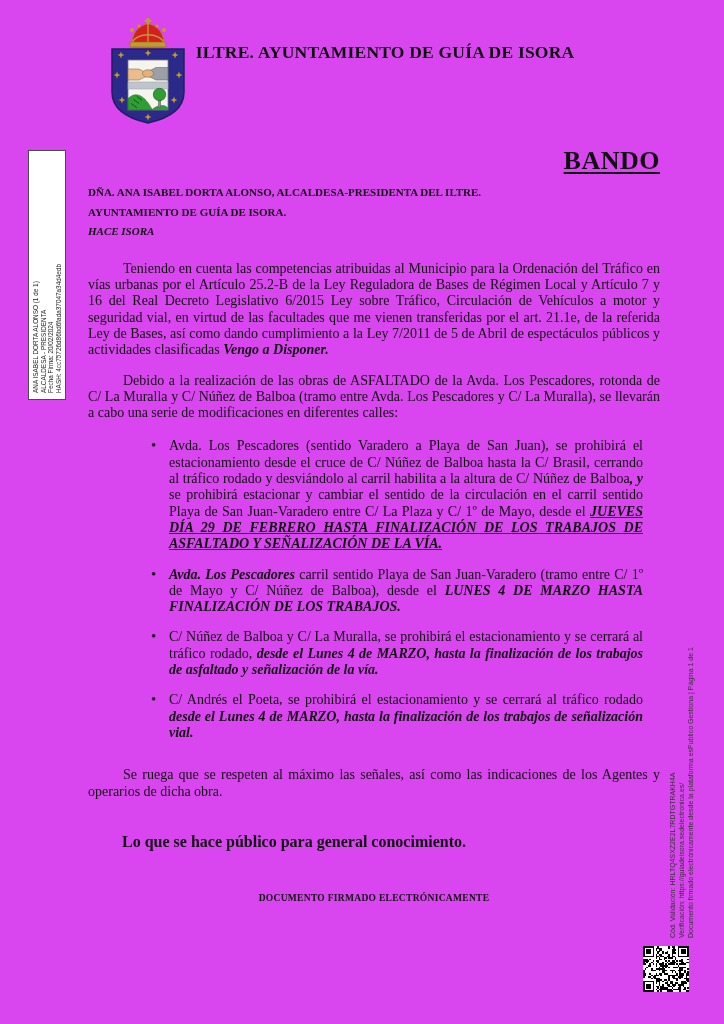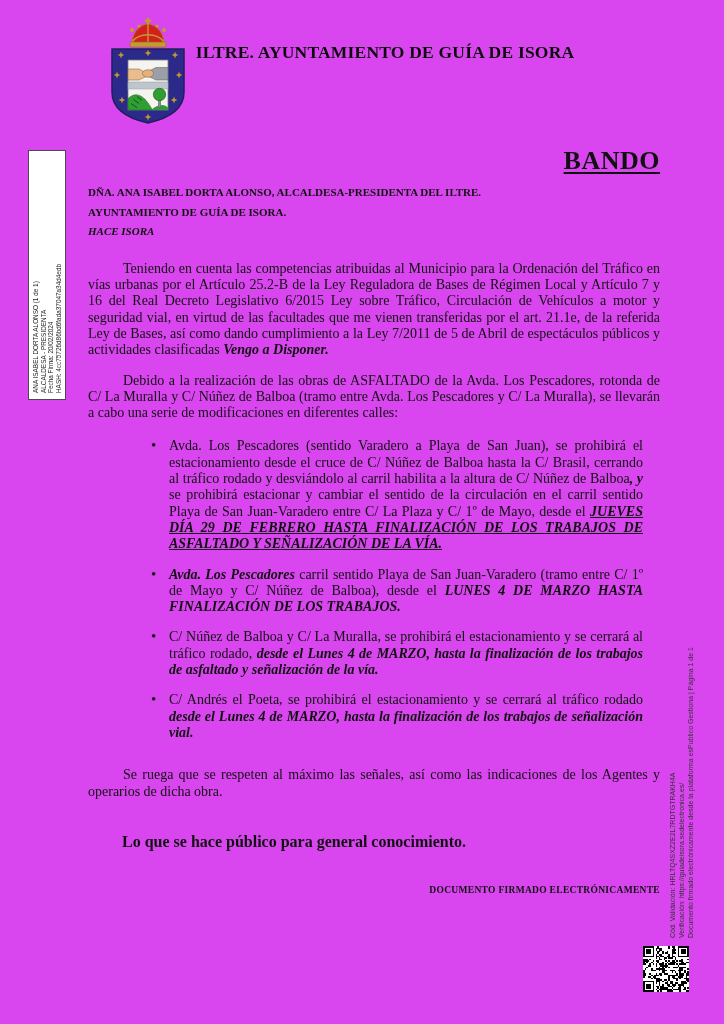--- a/index.html
+++ b/index.html
@@ -27,21 +27,21 @@
   .hace-saber{font-style:italic;}
   .para{margin:0 0 14px 0;text-align:justify;}
   .indent{text-indent:35px;}
   .b{font-weight:bold;font-style:italic;}
   .u{text-decoration:underline;}
   .mods{list-style:none;margin:17px;padding:0;}
   .mods li{position:relative;padding-left:64px;margin-bottom:14px;text-align:justify;}
   .mods li::before{content:"\2022";position:absolute;left:46px;top:-1px;font-size:15px;}
   .closing{margin-top:26px;}
   .public-notice{font-weight:bold;font-size:16px;margin:34px 0 0 34px;}
-  .signed-note{font-weight:bold;text-align:right;font-size:9.5px;letter-spacing:.3px;margin:32px 0 0 0;}
+  .signed-note{font-weight:bold;text-align:center;font-size:9.5px;letter-spacing:.3px;margin:40px 0 0 0;}
 
   
   .left-stamp{
     position:absolute;left:-78px;top:256px;width:250px;height:38px;
     transform:rotate(-90deg);
     border:1px solid #4a4a4a;box-sizing:border-box;padding:3px 6px 2px 6px;
     font-family:"Liberation Sans","DejaVu Sans",sans-serif;
     font-size:6.4px;line-height:7.7px;color:#222;white-space:nowrap;background:#fff;
   }
   .right-stamp{

